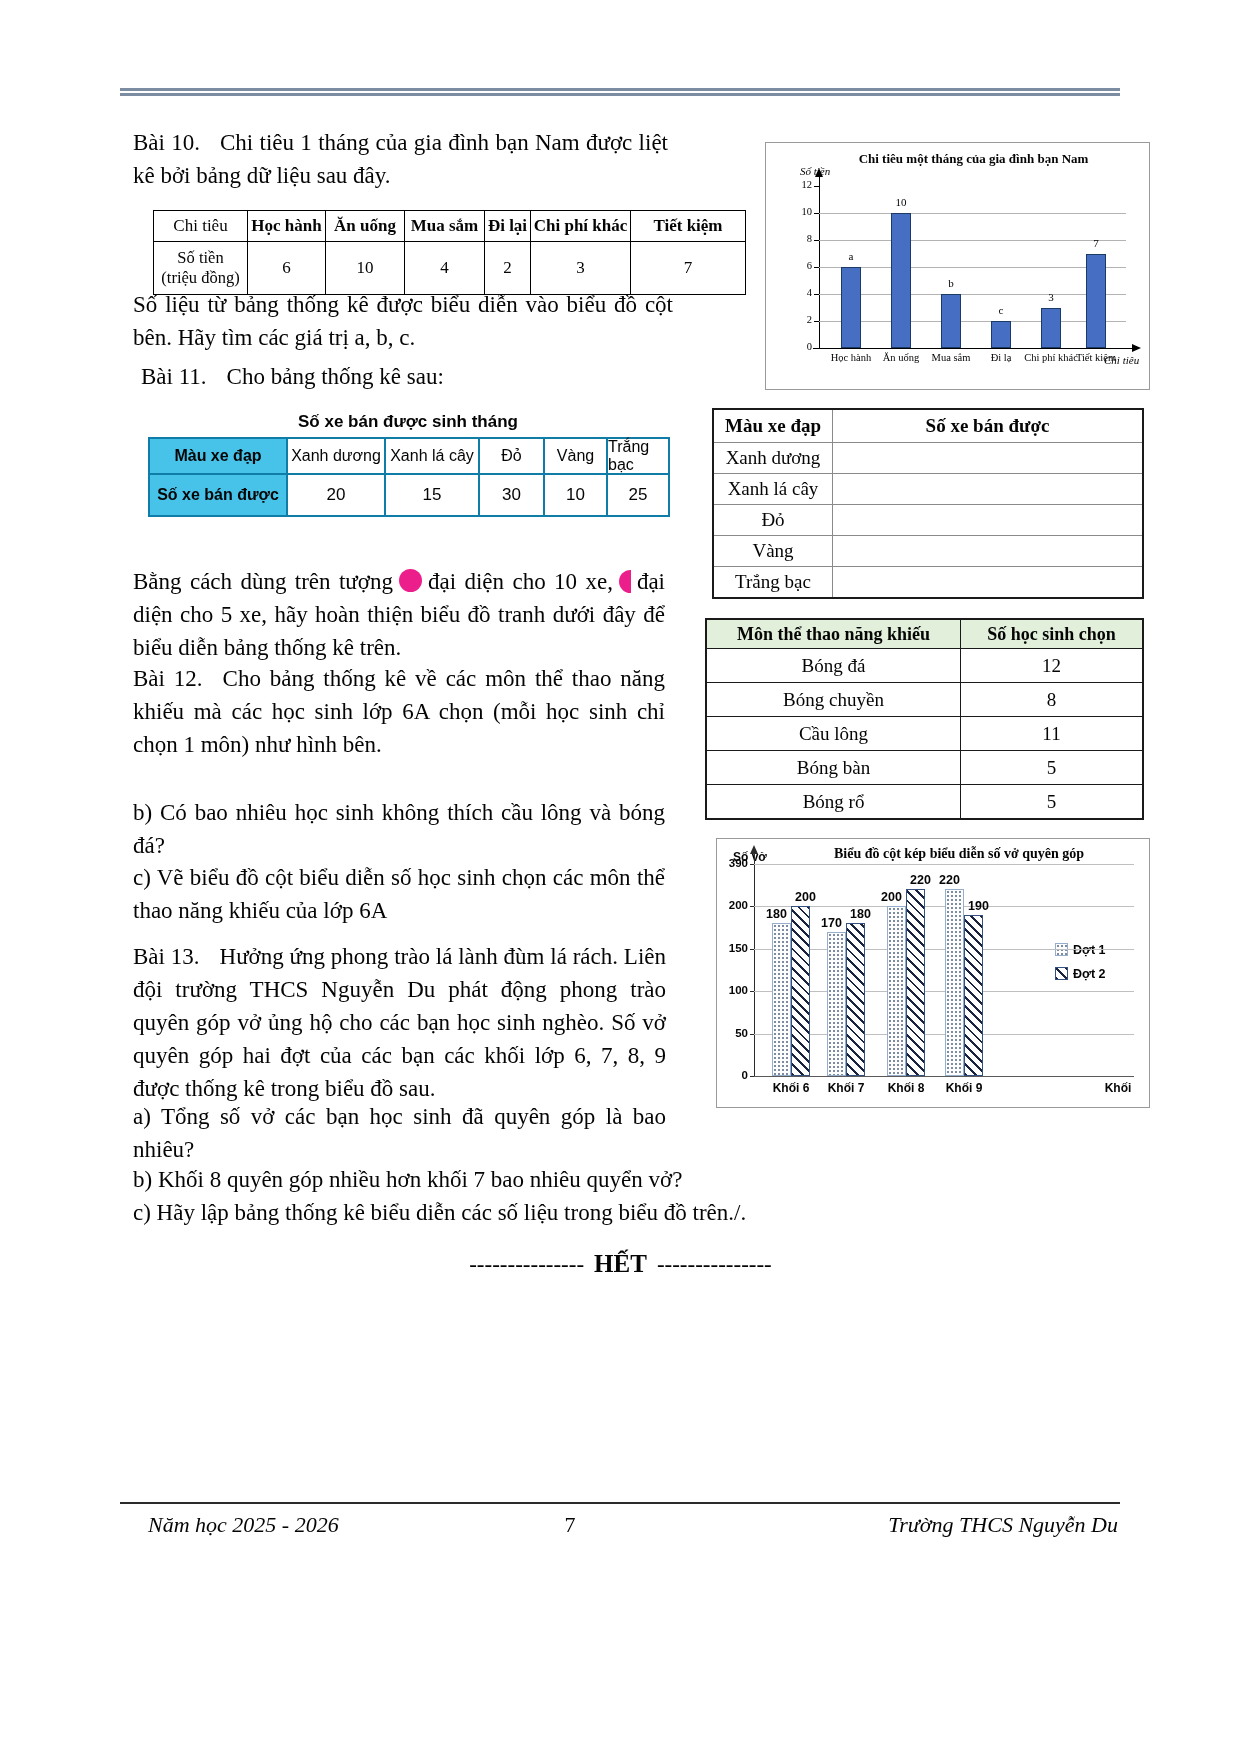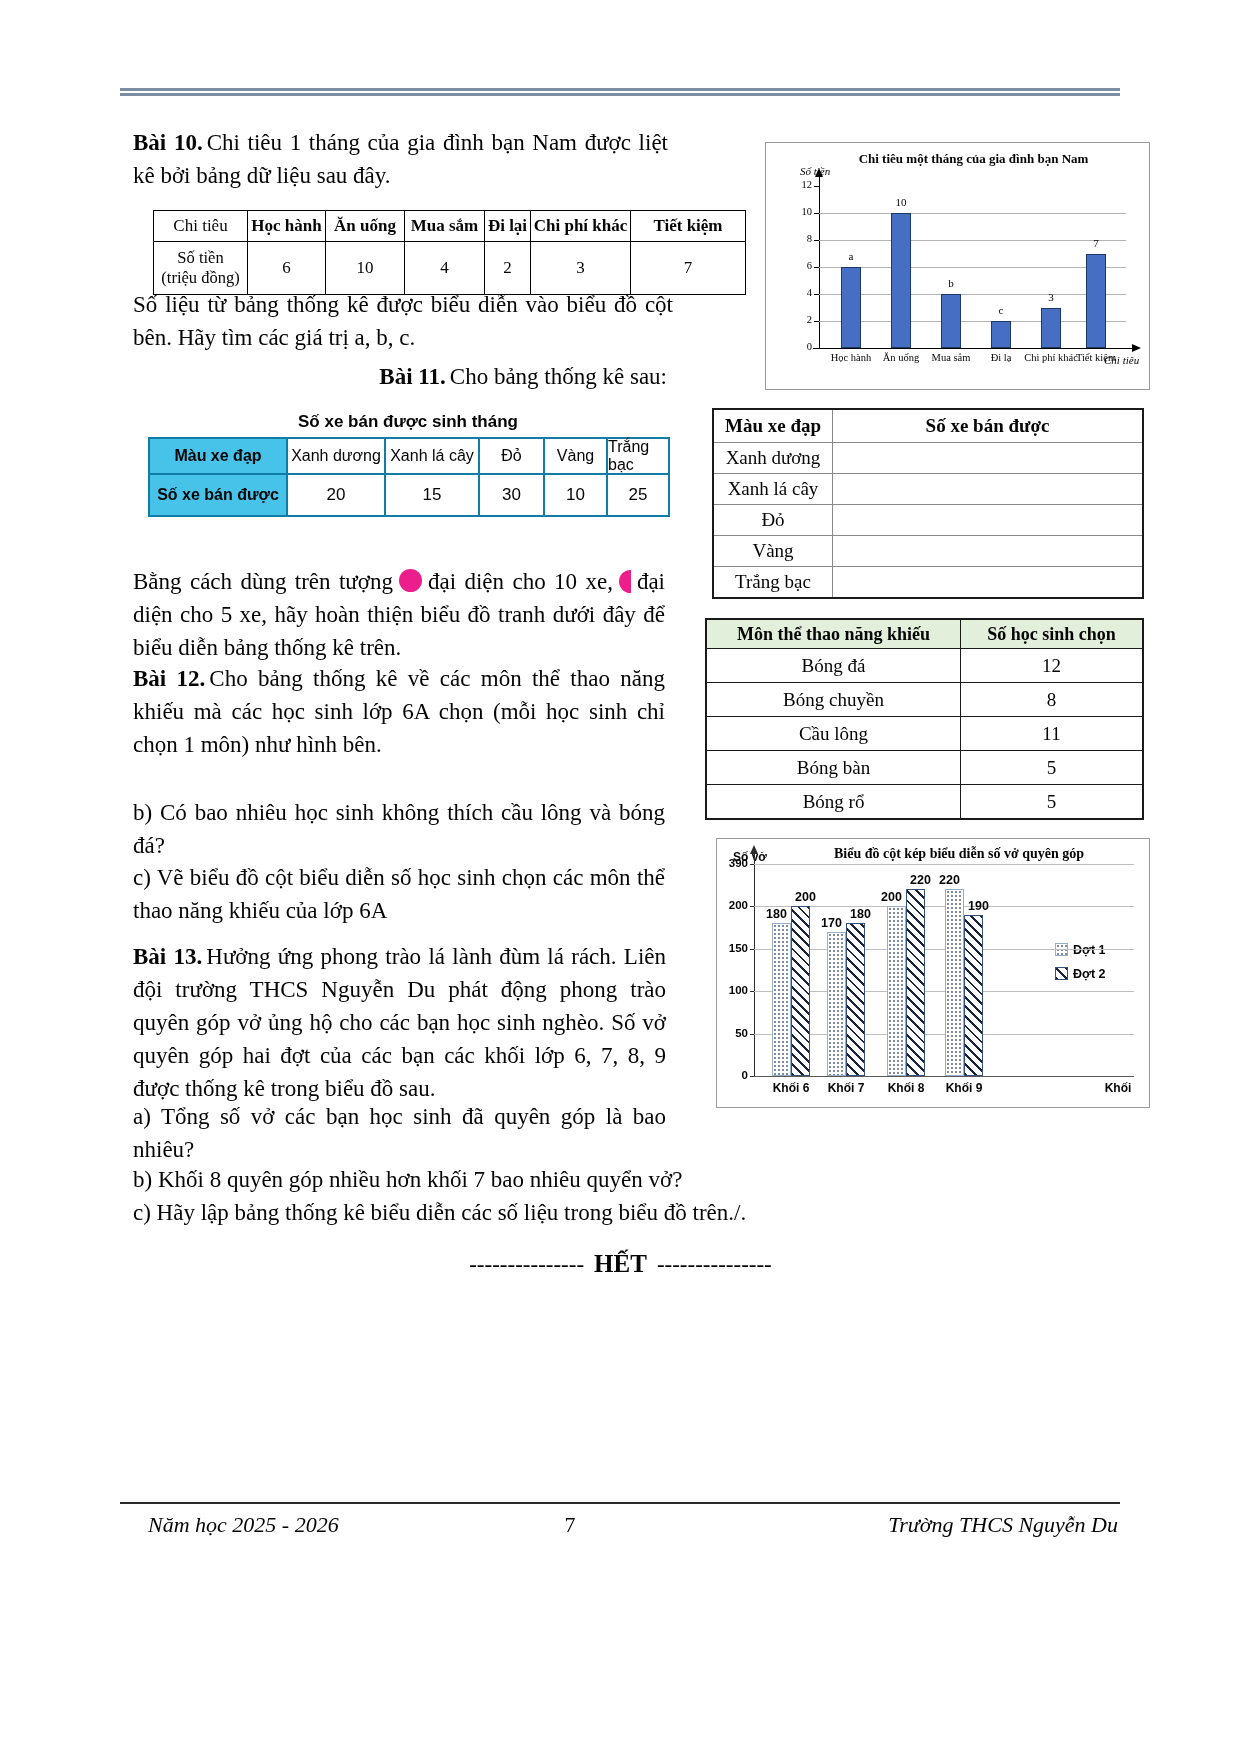--- a/index.html
+++ b/index.html
@@ -1,19 +1,19 @@
 <!DOCTYPE html>
 <html><head>
 <meta charset="utf-8">
 <style>
   html,body{margin:0;padding:0;background:#e8e8e8;}
   .page{position:relative;width:1241px;height:1755px;background:#ffffff;margin:0 auto;overflow:hidden;
         font-family:"Liberation Serif",serif;color:#050505;}
   .para{position:absolute;font:23px/33px "Liberation Serif",serif;text-align:justify;}
-  .blab{font-weight:bold;margin-right:4px;}
+  .blab{font-weight:normal;margin-right:20px;}
   .hdr{position:absolute;left:133px;top:50px;font:italic 24px "Liberation Serif",serif;}
   .hdr-rule{position:absolute;left:120px;top:88px;width:1000px;height:8px;
             background:linear-gradient(#7d8da1 0 3px,#ffffff 3px 5px,#7d8da1 5px 8px);}
   
   .tbl10{position:absolute;left:153px;top:210px;display:grid;
          grid-template-columns:94px 78px 79px 80px 46px 100px 115px;
          border-right:1px solid #000;border-bottom:1px solid #000;}
   .t10c{border-left:1px solid #000;border-top:1px solid #000;display:flex;align-items:center;
         justify-content:center;font:17px "Liberation Serif",serif;height:30px;background:#fff;}
   .t10c.hb{font-weight:bold;}
@@ -168,21 +168,21 @@
       <div class="c1vl" style="left: 215px; top: 161px;">c</div>
       <div class="c1xl" style="left: 207px;">Đi lạ</div>
       <div class="c1bar" style="left: 275px; top: 164.5px; height: 40.5px;"></div>
       <div class="c1vl" style="left: 265px; top: 147.5px;">3</div>
       <div class="c1xl" style="left: 257px;">Chi phí khác</div>
       <div class="c1bar" style="left: 320px; top: 110.5px; height: 94.5px;"></div>
       <div class="c1vl" style="left: 310px; top: 93.5px;">7</div>
       <div class="c1xl" style="left: 302px;">Tiết kiệm</div>
     </div>
 
-  <div class="para" style="left:132px;top:360px;width:535px;text-align:right;">
+  <div class="para" style="left:141px;top:360px;width:535px;text-align:left;">
     <span class="blab">Bài 11.</span><span>Cho bảng thống kê sau:</span>
   </div>
   <div class="b11title">Số xe bán được sinh tháng</div>
   <div class="tbl11">
       <div class="t11c blue">Màu xe đạp</div>
       <div class="t11c">Xanh dương</div>
       <div class="t11c">Xanh lá cây</div>
       <div class="t11c">Đỏ</div>
       <div class="t11c">Vàng</div>
       <div class="t11c">Trắng bạc</div>

